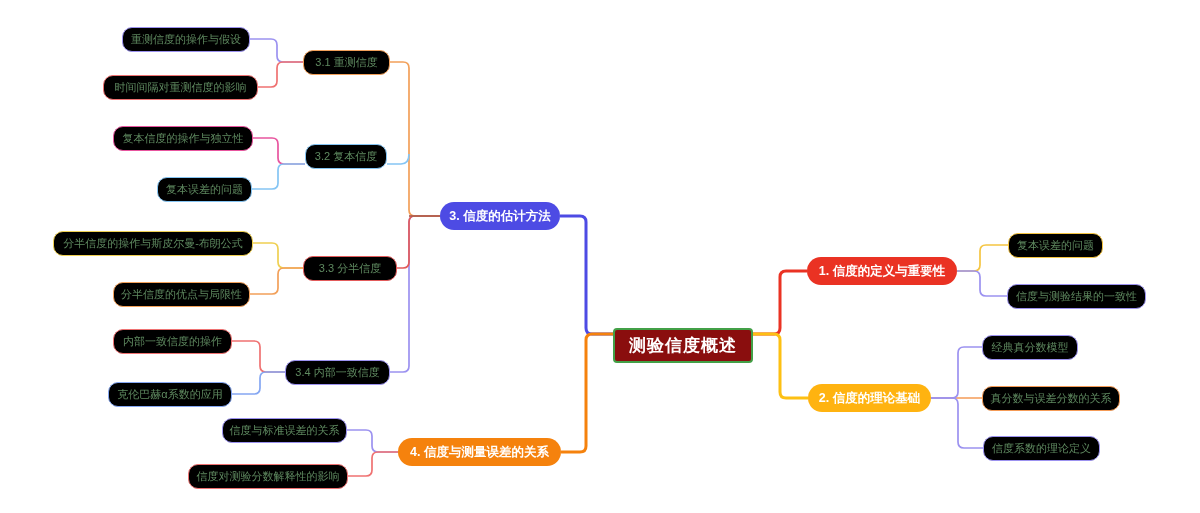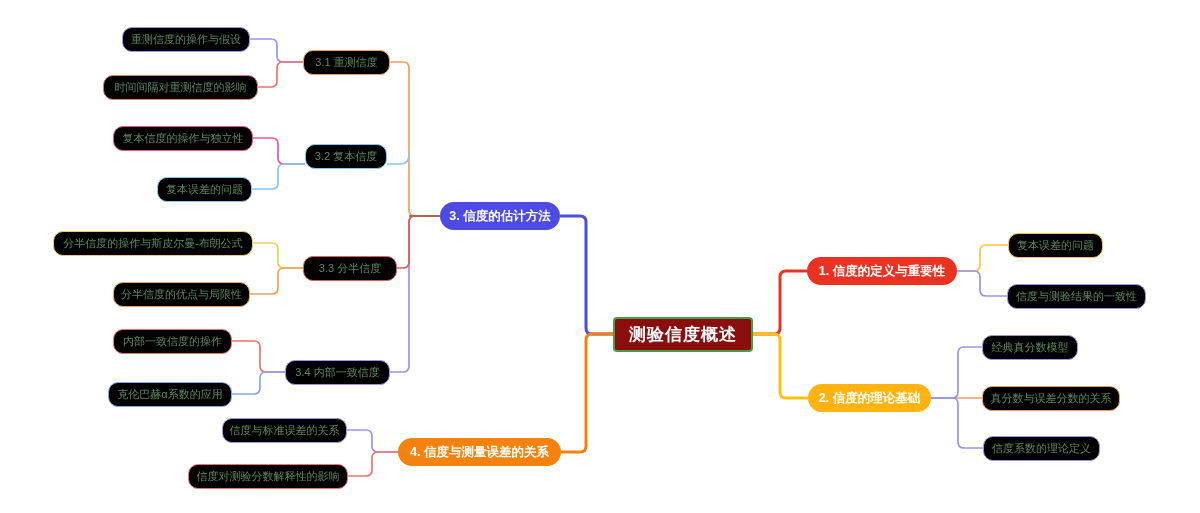--- a/index.html
+++ b/index.html
@@ -6,21 +6,21 @@
   body{font-family:"Liberation Sans","DejaVu Sans",sans-serif;}
   .canvas{position:relative;width:1200px;height:513px;overflow:hidden;background:#fff;}
   .canvas svg{position:absolute;left:0;top:0;}
   .node{position:absolute;box-sizing:border-box;white-space:nowrap;overflow:hidden;
         text-align:center;background:#000000;cursor:pointer;}
   .topic{height:25px;line-height:22px;border:1.5px solid #999;border-radius:10px;
          font-size:11px;color:var(--topic-text,#5f8a60);padding:0 4px;}
   .branch{height:28px;line-height:28px;border:none;border-radius:14px;
           font-size:12.5px;font-weight:bold;color:#fff;padding:0 4px;}
   .central{height:35px;line-height:31px;border:2px solid #43a047;border-radius:4px;
-           font-size:17px;font-weight:bold;color:#fff;letter-spacing:1px;}
+           font-size:17px;font-weight:bold;color:#fff;letter-spacing:1px;margin-top:11px;}
   
   #n_central{left:613px;top:317px;width:140px;}
   #n_b1{left:807px;top:257px;width:150px;}
   #n_c11{left:1008px;top:233px;width:95px;}
   #n_c12{left:1007px;top:284px;width:139px;}
   #n_b2{left:808px;top:384px;width:123px;}
   #n_c21{left:982px;top:335px;width:96px;}
   #n_c22{left:982px;top:386px;width:138px;}
   #n_c23{left:983px;top:436px;width:117px;}
   #n_b3{left:440px;top:202px;width:120px;}

